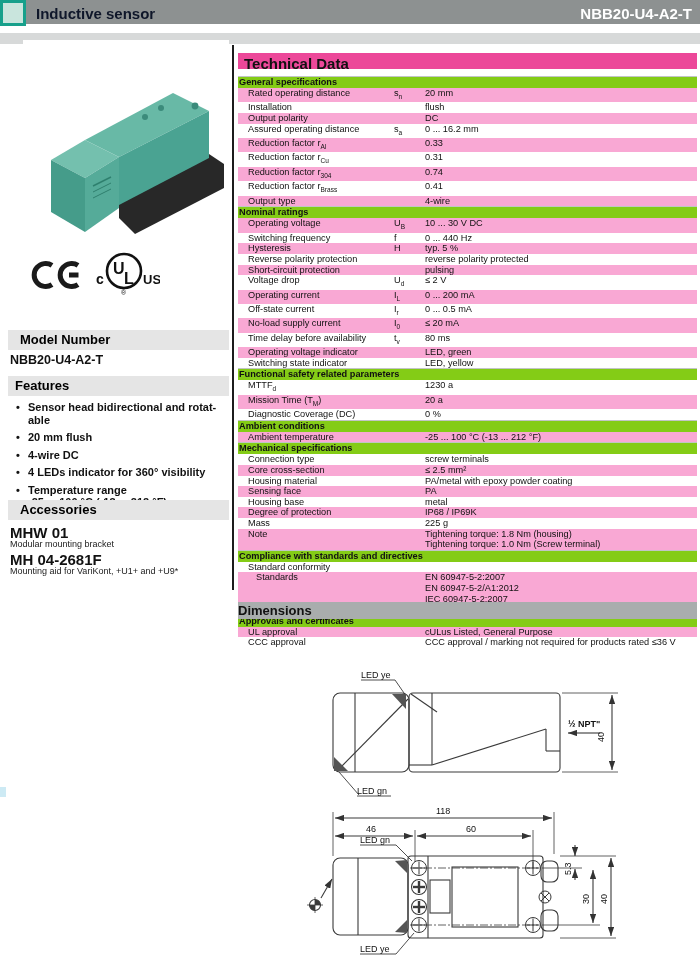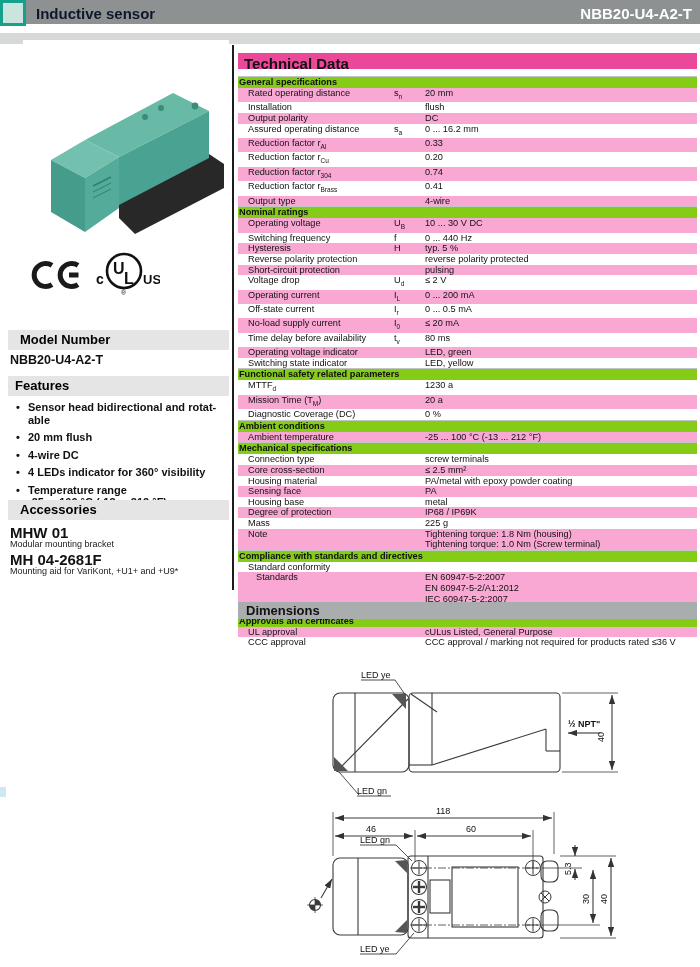--- a/index.html
+++ b/index.html
@@ -40,21 +40,21 @@
          font-weight:bold;padding-left:1px;background:#84cc16;}
   .trow{display:flex;line-height:10.6px;}
   .trow.shade{background:#f9a8d4;}
   .tlab{width:146px;padding-left:10px;}
   .tlab.ind2{width:138px;padding-left:18px;}
   .tsym{width:31px;}
   .tval{flex:1;}
   sub{font-size:6.5px;}
 
   .bar-dim{left:238px;top:602px;width:459px;height:17px;background:#a9adad;font-size:13px;
-           font-weight:bold;line-height:17px;padding-left:8px;box-sizing:border-box;}
+           font-weight:bold;line-height:17px;padding-left:0;box-sizing:border-box;}
   .dim-svg{left:238px;top:630px;}
   .logo-ce{left:28px;top:259px;}
   .logo-ul{left:90px;top:250px;}
   svg text{font-family:"Liberation Sans",sans-serif;}
 </style>
 </head>
 <body>
 
 <div class="abs top-bar"></div>
 <div class="abs top-icon"></div>
@@ -186,21 +186,21 @@
       <div class="tlab">Reduction factor r<sub>Al</sub></div>
       <div class="tsym"></div>
       <div class="tval">
         <div>0.33</div>
       </div>
     </div>
     <div class="trow">
       <div class="tlab">Reduction factor r<sub>Cu</sub></div>
       <div class="tsym"></div>
       <div class="tval">
-        <div>0.20</div>
+        <div>0.31</div>
       </div>
     </div>
     <div class="trow shade">
       <div class="tlab">Reduction factor r<sub>304</sub></div>
       <div class="tsym"></div>
       <div class="tval">
         <div>0.74</div>
       </div>
     </div>
     <div class="trow">

